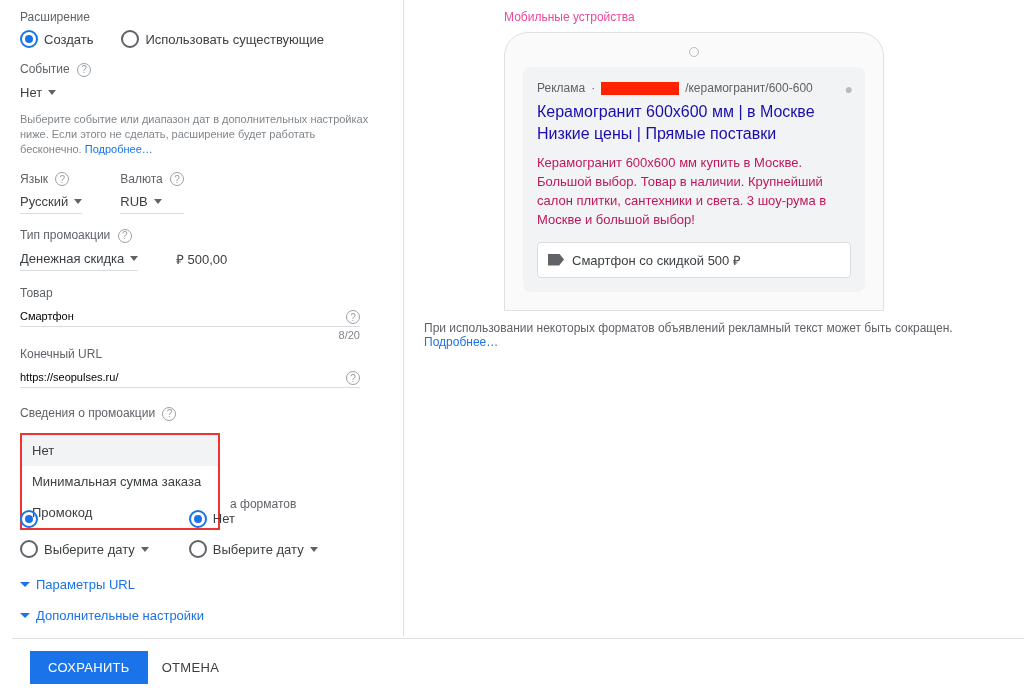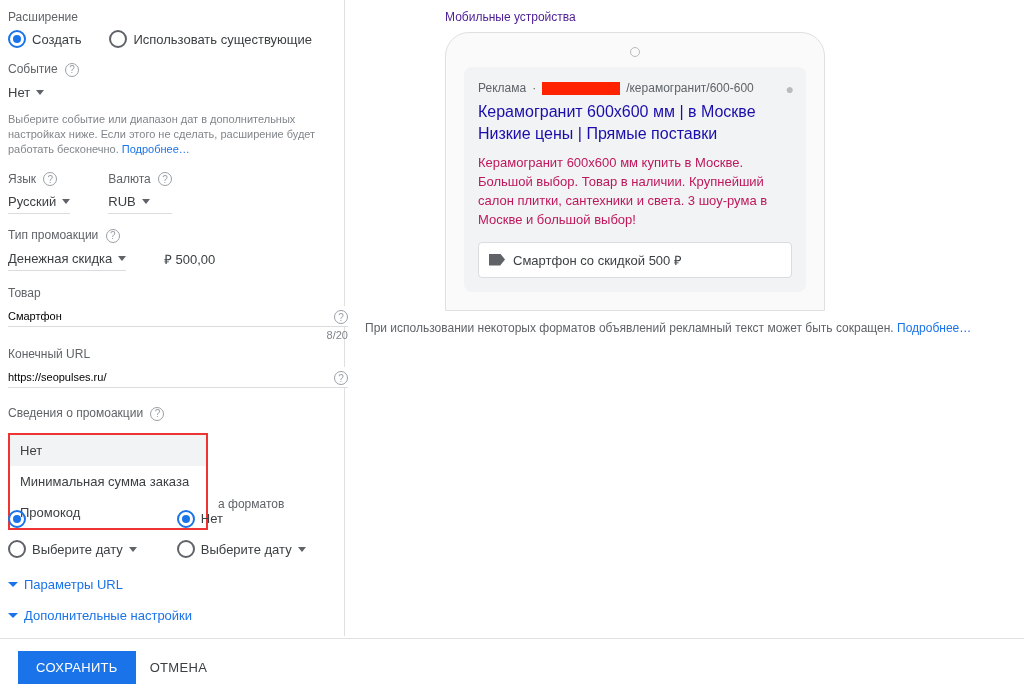--- a/index.html
+++ b/index.html
@@ -8,22 +8,22 @@
     font-size: 13px;
     color: #3c4043;
     background: #fff;
     width: 1024px;
     height: 696px;
     overflow: hidden;
     position: relative;
   }
   .container { display: flex; height: 636px; }
   .left {
-    width: 345px;
-    padding: 10px 8px;
+    width: 404px;
+    padding: 10px 20px;
     border-right: 1px solid #e0e0e0;
   }
   .right { flex: 1; padding: 10px 20px; }
   .section-label {
     font-size: 12px;
     color: #5f6368;
     margin-bottom: 6px;
   }
   .radio-row { display: flex; gap: 28px; margin-bottom: 14px; }
   .radio-item { display: flex; align-items: center; gap: 6px; font-size: 13px; cursor: pointer; }
@@ -80,37 +80,37 @@
   .expand-link {
     display: flex; align-items: center; gap: 6px;
     color: #1a73e8; font-size: 13px; cursor: pointer; margin-top: 16px;
   }
   .chev {
     width: 0; height: 0;
     border-left: 5px solid transparent; border-right: 5px solid transparent;
     border-top: 5px solid #1a73e8;
   }
   .footer {
-    position: absolute; bottom: 0; left: 0; right: 0;
+    position: absolute; bottom: 0; left: 12px; right: 0;
     padding: 12px 18px; display: flex; gap: 14px;
     border-top: 1px solid #e0e0e0; background: #fff;
     align-items: center;
   }
   .btn-primary {
     background: #1a73e8; color: #fff; border: none;
     padding: 9px 18px; font-size: 13px; font-weight: 500;
     cursor: pointer; letter-spacing: .3px;
   }
   .btn-text {
     background: none; border: none; color: #3c4043;
     font-size: 13px; font-weight: 500; cursor: pointer;
     letter-spacing: .3px;
   }
   
-  .preview-label { font-size: 12px; color: #4c1d95; margin-bottom: 8px; margin-left: 80px; }
+  .preview-label { font-size: 12px; color: #ec4899; margin-bottom: 8px; margin-left: 80px; }
   .phone {
     background: #fafafa; border: 1px solid #e0e0e0;
     border-radius: 24px 24px 0 0; width: 380px;
     padding: 14px 18px 18px; margin-left: 80px; position: relative;
   }
   .phone .speaker { width: 10px; height: 10px; border: 1px solid #bbb; border-radius: 50%; margin: 0 auto 10px; }
   .ad-card {
     background: #f1f3f4; border-radius: 8px; padding: 14px; position: relative;
   }
   .ad-top { font-size: 12px; color: #5f6368; display: flex; align-items: center; gap: 6px; }

